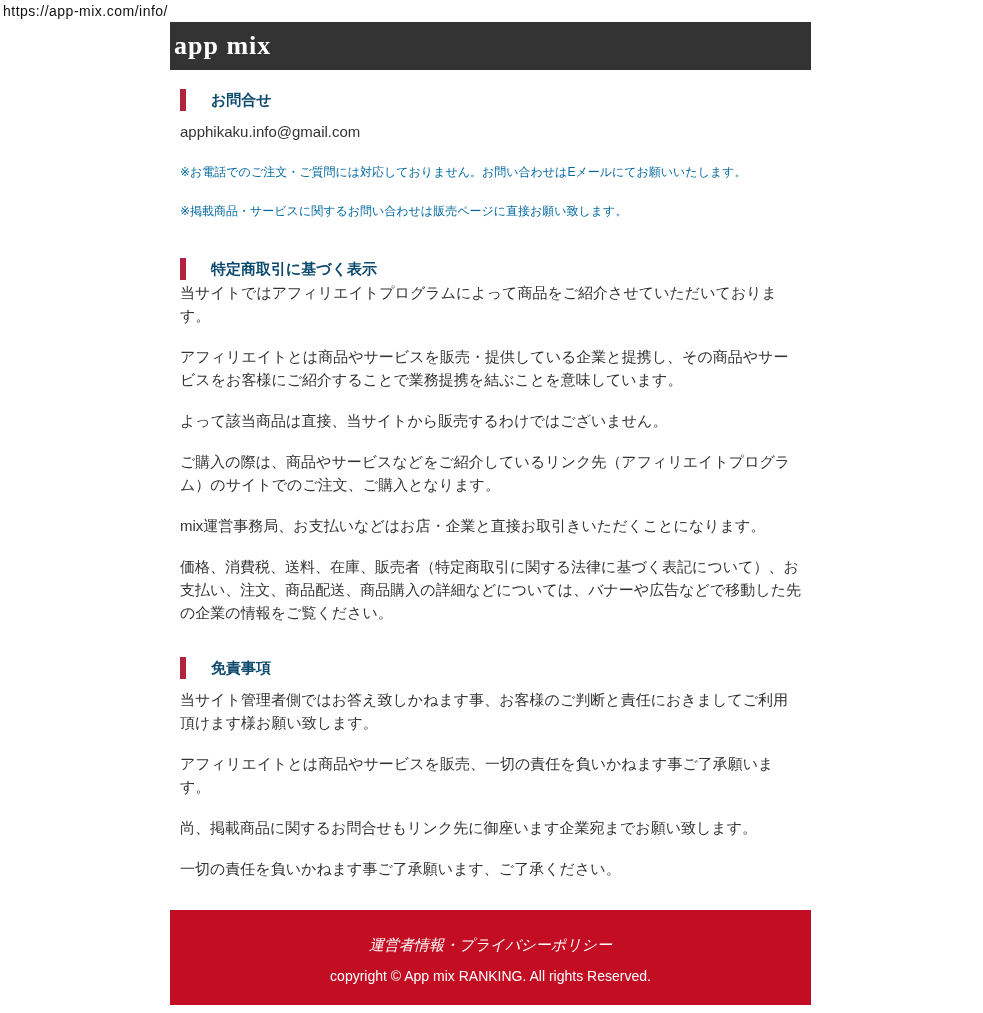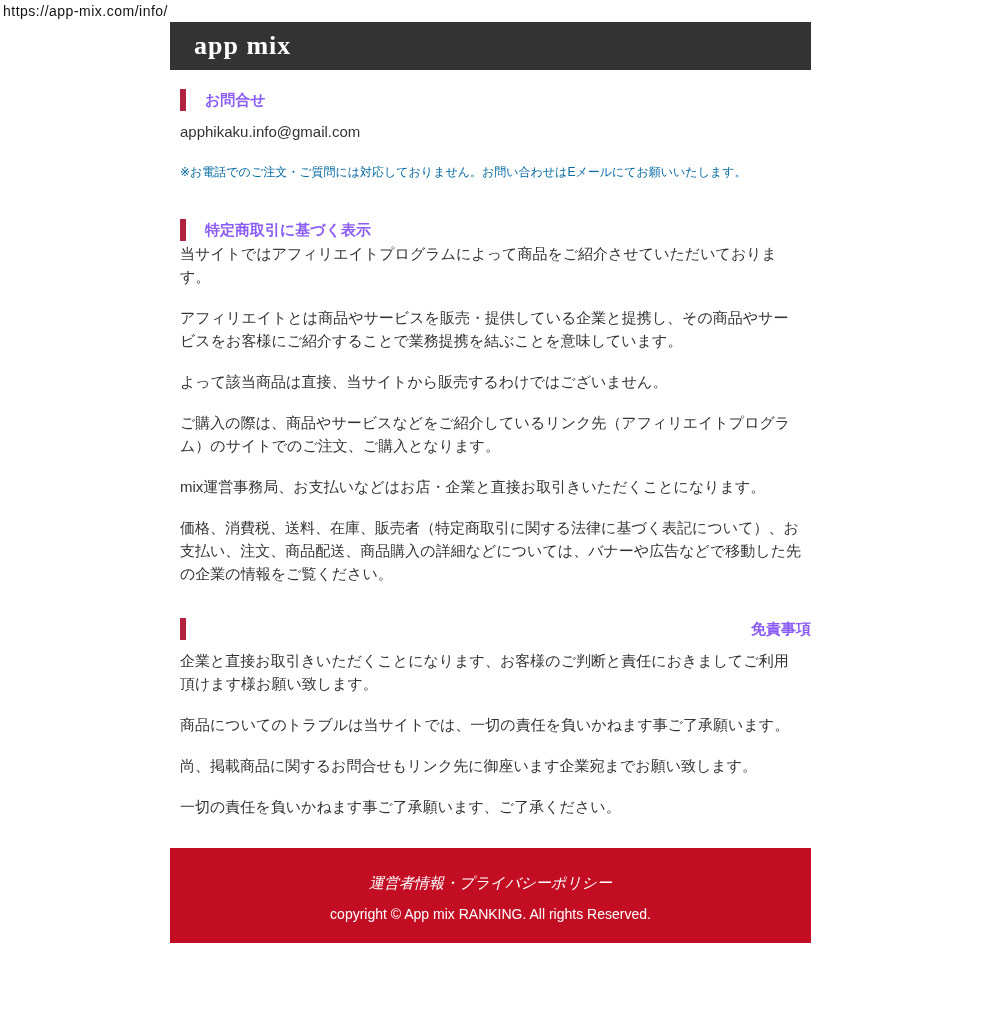--- a/index.html
+++ b/index.html
@@ -31,40 +31,40 @@
     height: 48px;
     background: #333333;
     display: flex;
     align-items: center;
   }
   .site-logo {
     font-family: "Liberation Serif", "DejaVu Serif", serif;
     font-weight: bold;
     font-size: 26px;
     color: #ffffff;
-    padding-left: 24px;
+    padding-left: 4px;
     letter-spacing: 1px;
   }
   .intro {
     margin: 22px 0 0 10px;
     font-size: 15px;
     line-height: 20px;
     color: #333333;
   }
   .sec-title {
     margin: 19px 0 0 10px;
     font-size: 15px;
     font-weight: bold;
-    color: #8b5cf6;
+    color: #0c4a6e;
     border-left: 6px solid #b2233f;
-    padding: 3px 0 3px 19px;
+    padding: 3px 0 3px 25px;
     line-height: 16px;
   }
   .sec-title.big-gap { margin-top: 38px; }
-  .sec-title.mid-gap { margin-top: 33px; text-align: right; }
+  .sec-title.mid-gap { margin-top: 33px; }
   .email {
     margin: 11px 0 0 10px;
     font-size: 15px;
     line-height: 20px;
   }
   .note {
     margin: 21px 0 0 10px;
     font-size: 12px;
     line-height: 18px;
     color: #0369a1;
@@ -112,40 +112,41 @@
       <span class="site-logo">app mix</span>
     </div>
 
 
     <h2 class="sec-title">お問合せ</h2>
 
     <div class="email">apphikaku.info@gmail.com</div>
 
     <div class="note">※お電話でのご注文・ご質問には対応しておりません。お問い合わせはEメールにてお願いいたします。</div>
 
+    <div class="note">※掲載商品・サービスに関するお問い合わせは販売ページに直接お願い致します。</div>
 
     <h2 class="sec-title big-gap">特定商取引に基づく表示</h2>
 
     <p class="para first">当サイトではアフィリエイトプログラムによって商品をご紹介させていただいております。</p>
 
     <p class="para">アフィリエイトとは商品やサービスを販売・提供している企業と提携し、その商品やサービスをお客様にご紹介することで業務提携を結ぶことを意味しています。</p>
 
     <p class="para">よって該当商品は直接、当サイトから販売するわけではございません。</p>
 
     <p class="para">ご購入の際は、商品やサービスなどをご紹介しているリンク先（アフィリエイトプログラム）のサイトでのご注文、ご購入となります。</p>
 
     <p class="para">mix運営事務局、お支払いなどはお店・企業と直接お取引きいただくことになります。</p>
 
     <p class="para">価格、消費税、送料、在庫、販売者（特定商取引に関する法律に基づく表記について）、お支払い、注文、商品配送、商品購入の詳細などについては、バナーや広告などで移動した先の企業の情報をご覧ください。</p>
 
     <h2 class="sec-title mid-gap">免責事項</h2>
 
-    <p class="para tight">企業と直接お取引きいただくことになります、お客様のご判断と責任におきましてご利用頂けます様お願い致します。</p>
+    <p class="para tight">当サイト管理者側ではお答え致しかねます事、お客様のご判断と責任におきましてご利用頂けます様お願い致します。</p>
 
-    <p class="para">商品についてのトラブルは当サイトでは、一切の責任を負いかねます事ご了承願います。</p>
+    <p class="para">アフィリエイトとは商品やサービスを販売、一切の責任を負いかねます事ご了承願います。</p>
 
     <p class="para">尚、掲載商品に関するお問合せもリンク先に御座います企業宛までお願い致します。</p>
 
     <p class="para">一切の責任を負いかねます事ご了承願います、ご了承ください。</p>
 
     <div class="site-footer">
       <a class="footer-link">運営者情報・プライバシーポリシー</a>
       <div class="footer-copy">copyright © App mix RANKING. All rights Reserved.</div>
     </div>
 

